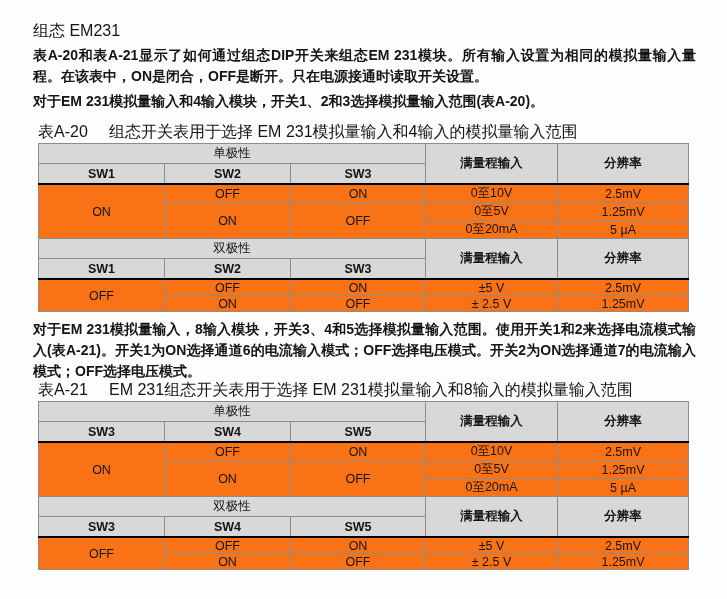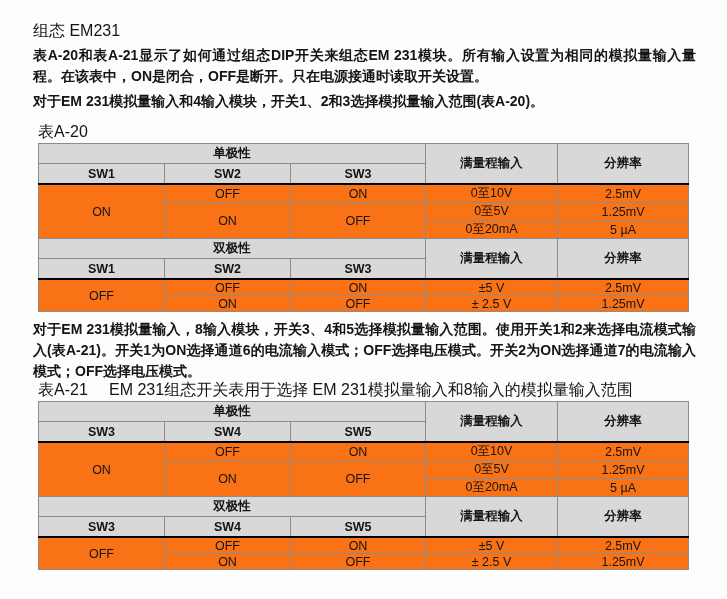--- a/index.html
+++ b/index.html
@@ -17,37 +17,38 @@
   .caption{display:flex;font-size:16px;line-height:15px;margin:0 0 4px 5px;}
   .cap-label{width:71px;flex:none;}
   .cap-text{flex:1;}
   table.cfg{border-collapse:collapse;table-layout:fixed;width:650px;margin:0 0 0 5px;}
   table.cfg.first{margin-bottom:7px;}
   .cfg th,.cfg td{
     border:1px solid #8c8c8c;text-align:center;vertical-align:middle;
     padding:0;overflow:hidden;white-space:nowrap;
   }
   .cfg th{background:#d8d8d8;font-weight:bold;font-size:12.5px;height:19px;}
-  .cfg th.pol{font-weight:bold;}
+  .cfg th.pol{font-weight:normal;}
   .cfg td{font-size:12.5px;height:15px;background:#f97316;}
   .hb{border-bottom:2px solid #000000 !important;}
 </style>
 </head>
 <body>
 
 <div class="page">
 
   <h1 class="title">组态 EM231</h1>
 
   <p class="para p-intro">表A-20和表A-21显示了如何通过组态DIP开关来组态EM 231模块。所有输入设置为相同的模拟量输入量程。在该表中，ON是闭合，OFF是断开。只在电源接通时读取开关设置。</p>
 
   <p class="para p-t20">对于EM 231模拟量输入和4输入模块，开关1、2和3选择模拟量输入范围(表A-20)。</p>
 
   <div class="caption">
     <span class="cap-label">表A-20</span>
+    <span class="cap-text">组态开关表用于选择 EM 231模拟量输入和4输入的模拟量输入范围</span>
   </div>
 
   <table class="cfg first">
     <colgroup>
       <col style="width:126px">
         <col style="width:126px">
         <col style="width:135px">
       <col style="width:132px">
         <col style="width:131px">
     </colgroup>

